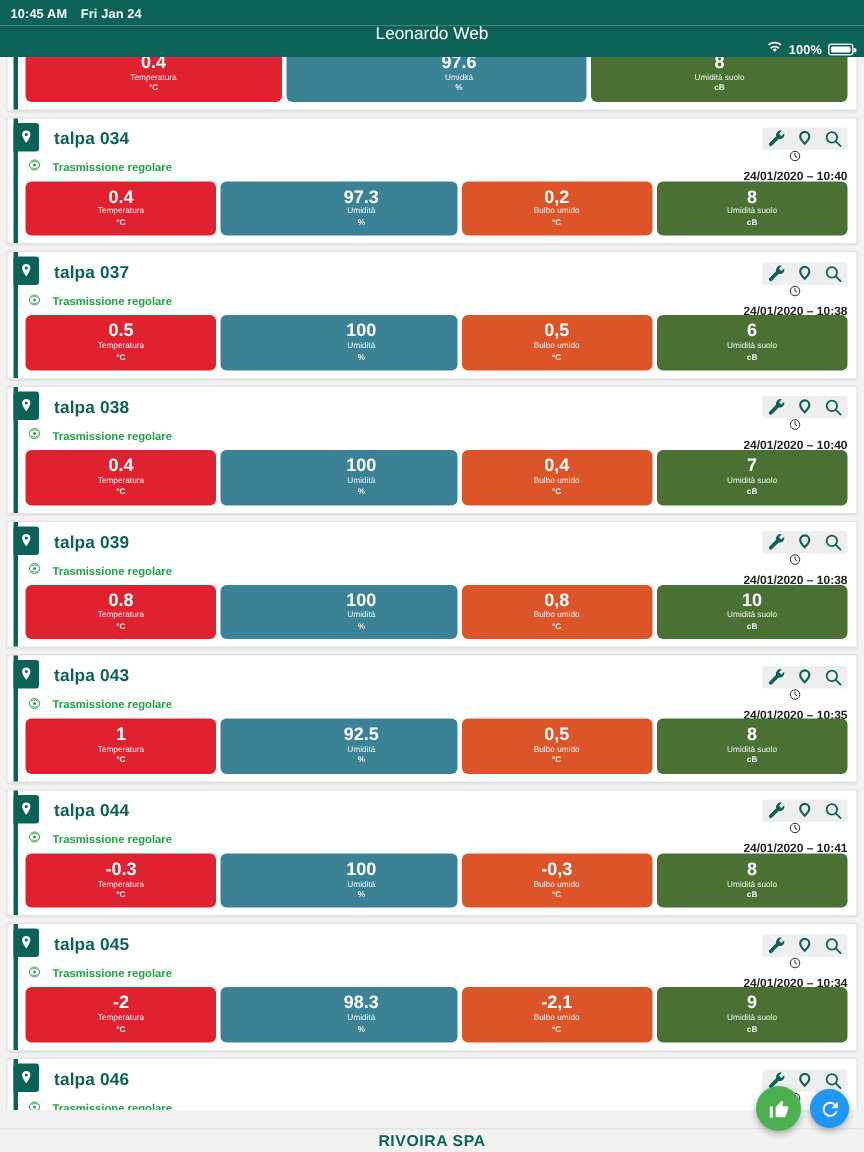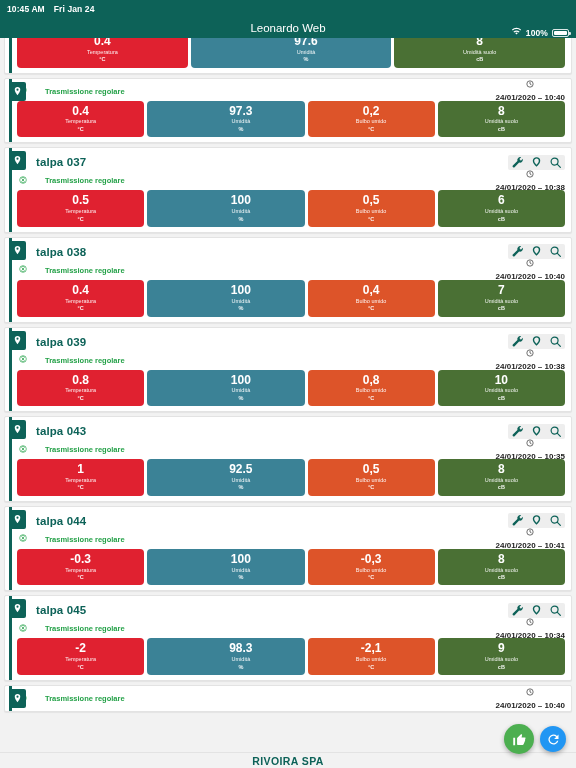--- a/index.html
+++ b/index.html
@@ -28,21 +28,21 @@
   .batt:after{
     content:""; position:absolute; right:-2.5px; top:2px;
     width:1.5px; height:3px; background:rgba(255,255,255,.85);
     border-radius:0 1px 1px 0;
   }
   .batt i{ position:absolute; left:1px; top:1px; bottom:1px; right:1px; background:#fff; border-radius:1px; display:block;}
 
   
   .appbar{
     height:21px; background:#0d6258; color:#fff;
-    display:flex; align-items:center; justify-content:center;
+    display:flex; justify-content:center;
     font-size:11.5px; font-weight:normal;
   }
 
   
   .scroll{
     position:absolute; top:38px; left:0; right:0; bottom:28px;
     overflow:hidden; background:#f2f2f2;
   }
 
   
@@ -76,21 +76,21 @@
     display:flex; align-items:center; gap:6px;
     background:#eeeeee; border-radius:2px; padding:1px 3px;
   }
   .icon-group svg{ width:13px; height:13px; display:block; }
 
   .card-sub{
     display:flex; align-items:center; justify-content:space-between;
     height:15px; padding-left:2px; margin-top:1px;
   }
   .status-txt{
-    display:flex; align-items:center; gap:18px;
+    display:flex; align-items:center; gap:8px;
     color:#24a148; font-size:7.5px; font-weight:bold;
   }
   .status-txt svg{ width:8px; height:8px; }
   .stamp{
     display:flex; align-items:center; gap:3px;
     color:#222; font-size:8px; font-weight:bold;flex-direction:column;
   }
   .stamp svg{ width:8px; height:8px; }
 
   
@@ -177,20 +177,41 @@
         </div>
       </div>
     </div>
     <div class="card">
       <div class="accent"></div>
       <div class="pin-badge">
         <svg viewBox="0 0 24 24">
           <path fill="#fff" d="M12 2a6 6 0 0 0-6 6c0 4.4 6 12 6 12s6-7.6 6-12a6 6 0 0 0-6-6zm0 8.3A2.3 2.3 0 1 1 12 5.7a2.3 2.3 0 0 1 0 4.6z"></path>
         </svg>
       </div>
+      <div class="card-head">
+        <span class="card-title">talpa 034</span>
+        <span class="icon-group">
+          <span>
+            <svg viewBox="0 0 24 24">
+              <path fill="#0d6258" d="M21.7 5.2l-3.4 3.4-2.9-2.9 3.4-3.4a5.5 5.5 0 0 0-7 6.7L3.4 17.4a1.9 1.9 0 0 0 0 2.7l.5.5a1.9 1.9 0 0 0 2.7 0L15 12.2a5.5 5.5 0 0 0 6.7-7z"></path>
+            </svg>
+          </span>
+          <span>
+            <svg viewBox="0 0 24 24">
+              <path fill="none" stroke="#0d6258" stroke-width="2.6" d="M12 3.5a5.6 5.6 0 0 0-5.6 5.6c0 2.6 2.1 5.2 3.7 7 1 1.1 1.9 2 1.9 2s.9-.9 1.9-2c1.6-1.8 3.7-4.4 3.7-7A5.6 5.6 0 0 0 12 3.5z"></path>
+            </svg>
+          </span>
+          <span>
+            <svg viewBox="0 0 24 24">
+              <circle cx="10.3" cy="10.3" r="6.4" fill="none" stroke="#0d6258" stroke-width="2.2"></circle>
+              <line x1="15.1" y1="15.1" x2="21" y2="21" stroke="#0d6258" stroke-width="2.2" stroke-linecap="round"></line>
+            </svg>
+          </span>
+        </span>
+      </div>
       <div class="card-sub">
         <span class="status-txt">
           <span><svg viewBox="0 0 24 24">
               <circle cx="12" cy="12" r="10" fill="none" stroke="#24a148" stroke-width="2"></circle>
               <circle cx="12" cy="12" r="3" fill="#24a148"></circle>
               <path d="M6 7.5a8 8 0 0 1 12 0M6 16.5a8 8 0 0 0 12 0" fill="none" stroke="#24a148" stroke-width="1.8"></path>
             </svg></span>
           <span>Trasmissione regolare</span>
         </span>
         <span class="stamp">
@@ -631,20 +652,41 @@
           <div class="unit">cB</div>
         </div>
       </div>
     </div>
     <div class="card">
       <div class="accent"></div>
       <div class="pin-badge">
         <svg viewBox="0 0 24 24">
           <path fill="#fff" d="M12 2a6 6 0 0 0-6 6c0 4.4 6 12 6 12s6-7.6 6-12a6 6 0 0 0-6-6zm0 8.3A2.3 2.3 0 1 1 12 5.7a2.3 2.3 0 0 1 0 4.6z"></path>
         </svg>
+      </div>
+      <div class="card-head">
+        <span class="card-title">talpa 046</span>
+        <span class="icon-group">
+          <span>
+            <svg viewBox="0 0 24 24">
+              <path fill="#0d6258" d="M21.7 5.2l-3.4 3.4-2.9-2.9 3.4-3.4a5.5 5.5 0 0 0-7 6.7L3.4 17.4a1.9 1.9 0 0 0 0 2.7l.5.5a1.9 1.9 0 0 0 2.7 0L15 12.2a5.5 5.5 0 0 0 6.7-7z"></path>
+            </svg>
+          </span>
+          <span>
+            <svg viewBox="0 0 24 24">
+              <path fill="none" stroke="#0d6258" stroke-width="2.6" d="M12 3.5a5.6 5.6 0 0 0-5.6 5.6c0 2.6 2.1 5.2 3.7 7 1 1.1 1.9 2 1.9 2s.9-.9 1.9-2c1.6-1.8 3.7-4.4 3.7-7A5.6 5.6 0 0 0 12 3.5z"></path>
+            </svg>
+          </span>
+          <span>
+            <svg viewBox="0 0 24 24">
+              <circle cx="10.3" cy="10.3" r="6.4" fill="none" stroke="#0d6258" stroke-width="2.2"></circle>
+              <line x1="15.1" y1="15.1" x2="21" y2="21" stroke="#0d6258" stroke-width="2.2" stroke-linecap="round"></line>
+            </svg>
+          </span>
+        </span>
       </div>
       <div class="card-sub">
         <span class="status-txt">
           <span><svg viewBox="0 0 24 24">
               <circle cx="12" cy="12" r="10" fill="none" stroke="#24a148" stroke-width="2"></circle>
               <circle cx="12" cy="12" r="3" fill="#24a148"></circle>
               <path d="M6 7.5a8 8 0 0 1 12 0M6 16.5a8 8 0 0 0 12 0" fill="none" stroke="#24a148" stroke-width="1.8"></path>
             </svg></span>
           <span>Trasmissione regolare</span>
         </span>

